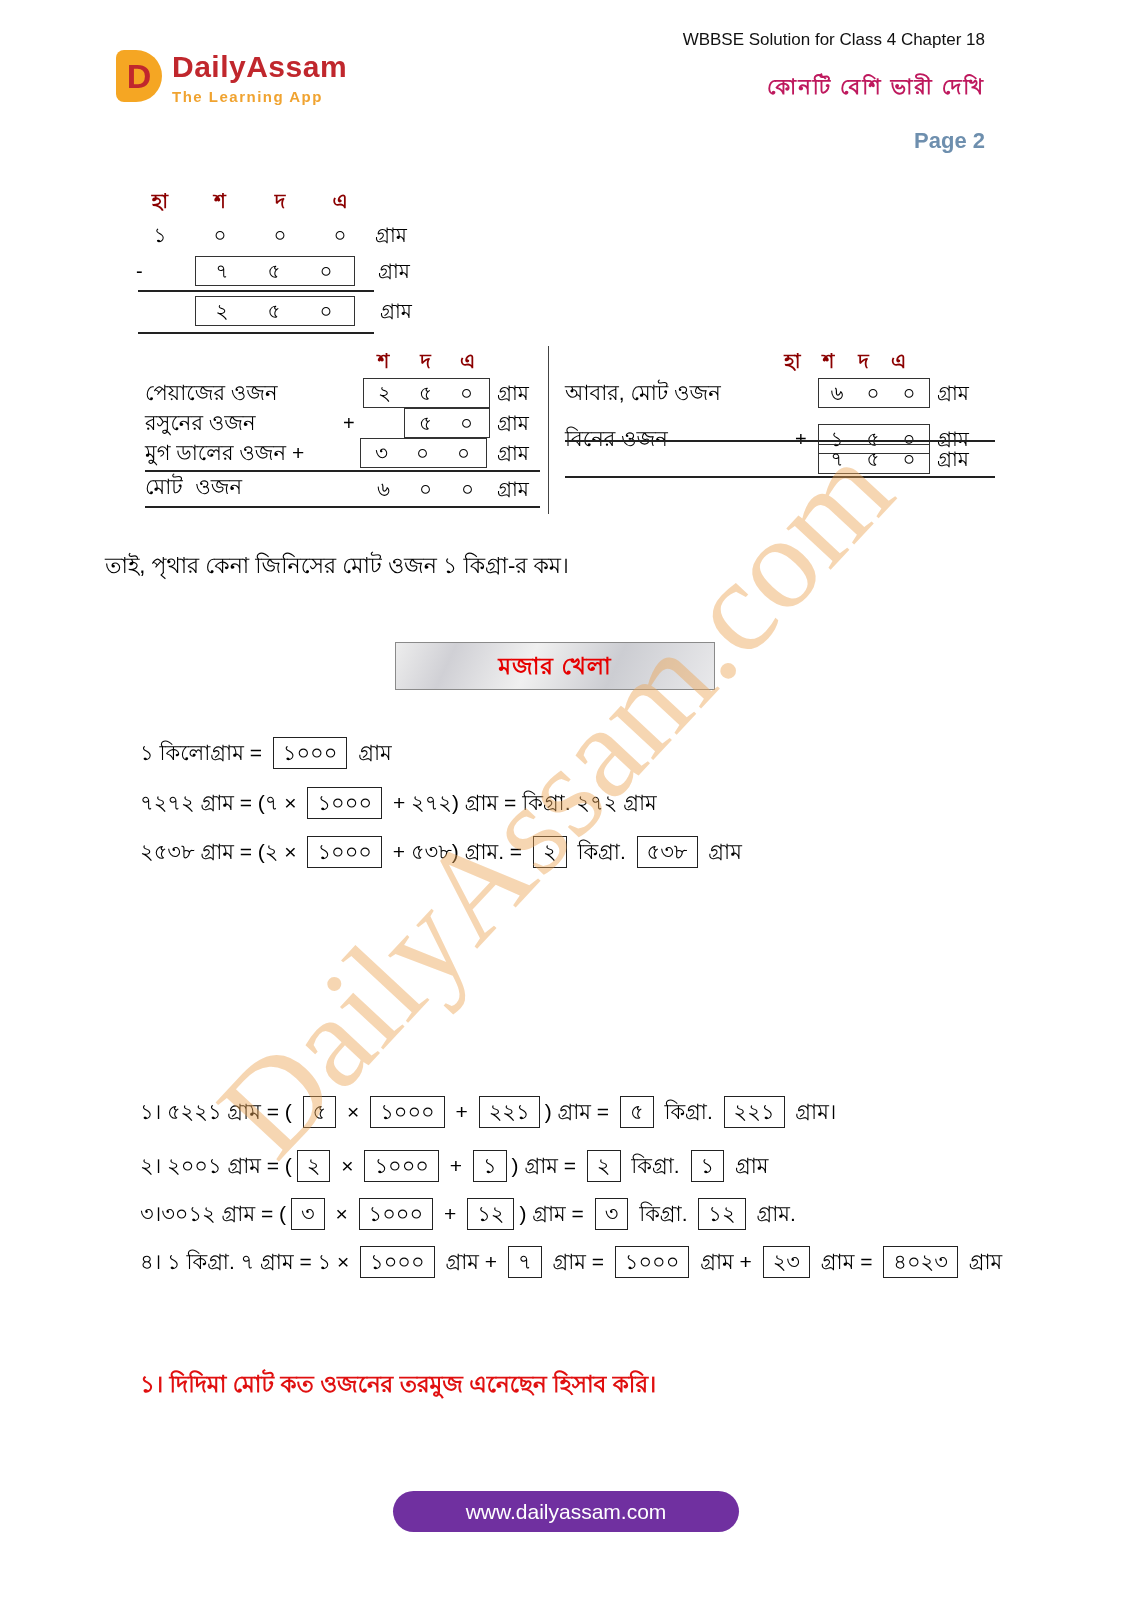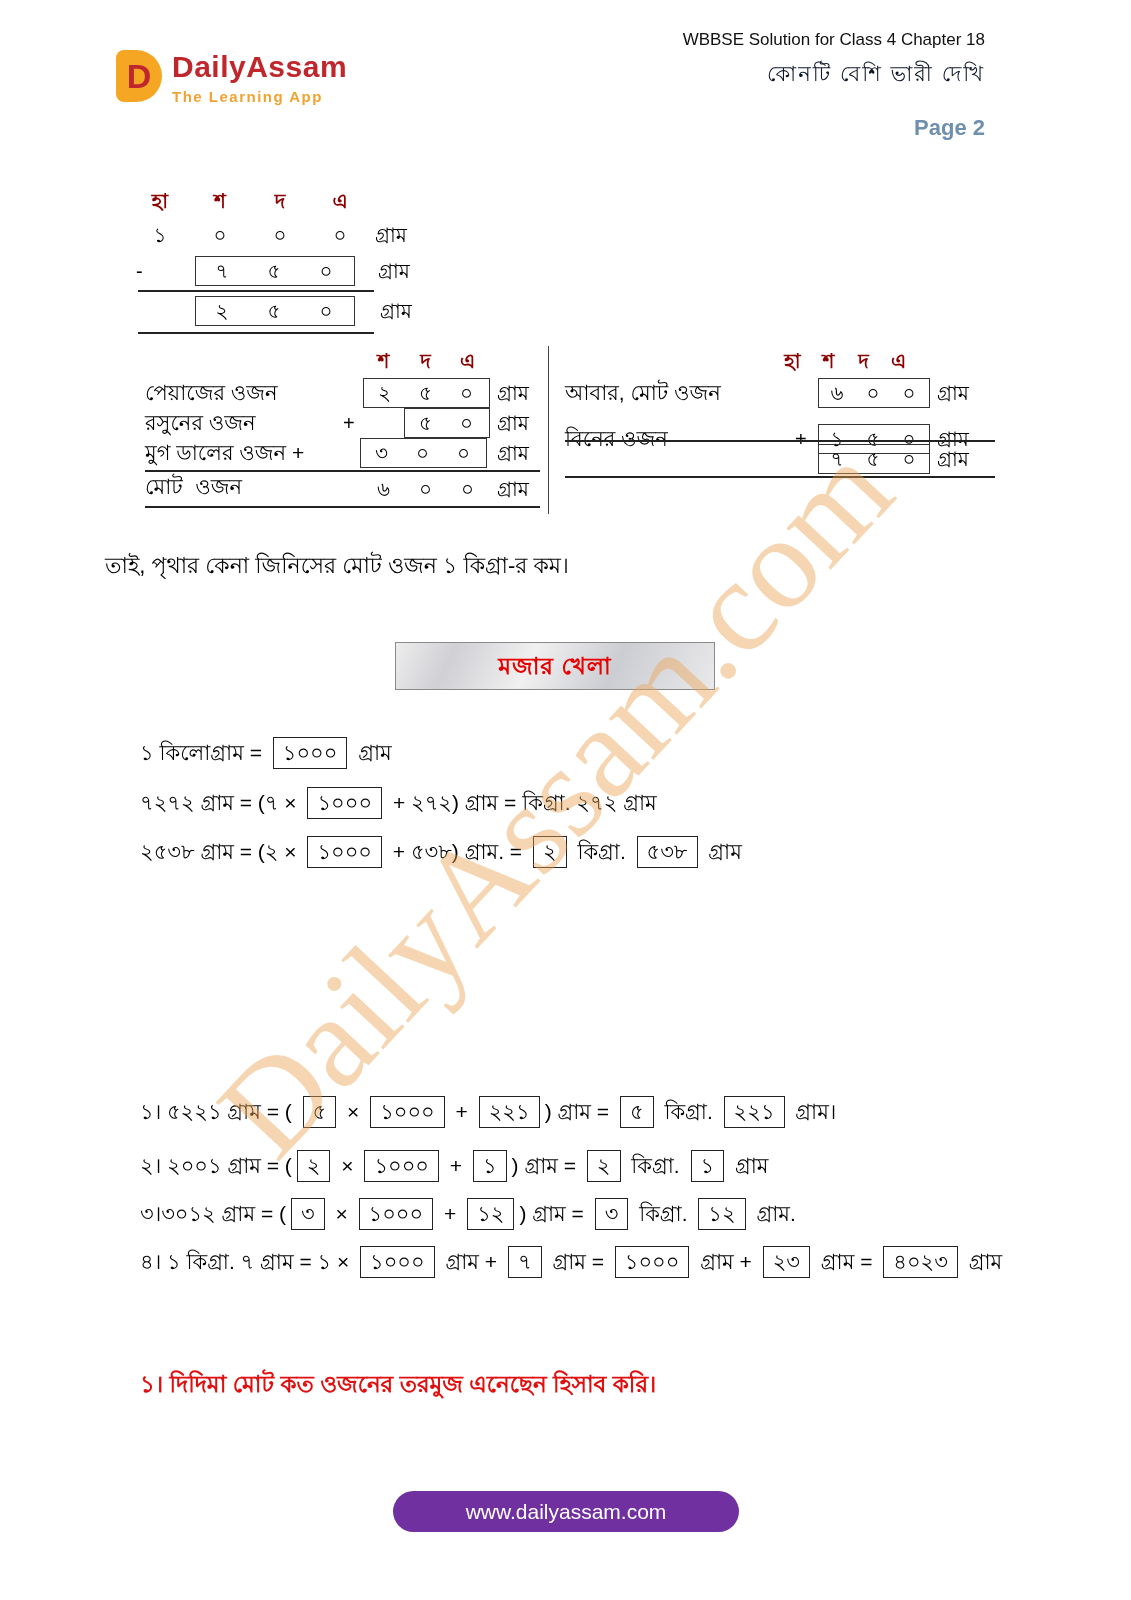--- a/index.html
+++ b/index.html
@@ -20,21 +20,21 @@
   
   .brand { left:116px; top:50px; display:flex; align-items:flex-start; gap:10px; }
   .logo-mark { width:46px; height:52px; background:#f5a623; border-radius:8px 26px 26px 8px;
     display:flex; align-items:center; justify-content:center; }
   .logo-d { font-size:34px; font-weight:bold; color:#c0272d; line-height:1; }
   .brand-name { font-size:30px; font-weight:bold; color:#c0272d; letter-spacing:0.5px; }
   .brand-tagline { font-size:15px; font-weight:bold; color:#f0a330; letter-spacing:1.5px; margin-top:4px; }
 
   .header-right { right:146px; top:30px; text-align:right; }
   .doc-title { font-size:17px; color:#111; }
-  .doc-subtitle { font-size:21px; font-weight:normal; color:#0f172a; letter-spacing:2px; margin-top:8px; }
+  .doc-subtitle { font-size:21px; font-weight:bold; color:#be185d; letter-spacing:2px; margin-top:21px; }
   .page-label { font-size:22px; font-weight:bold; color:#6e8fae; margin-top:22px; }
 
   
   .ntable { position:absolute; }
   .srow { position:absolute; left:0; width:100%; height:30px; line-height:30px; font-size:20px; }
   .srow span { position:absolute; top:0; }
   .colhead { color:#8b0000; font-weight:bold; text-align:center; }
   .dcell { text-align:center; }
   .tlabel { font-size:21px; white-space:nowrap; }
   .dbox { position:absolute; top:0; height:30px; display:flex; align-items:center; border:1.6px solid #333; }

